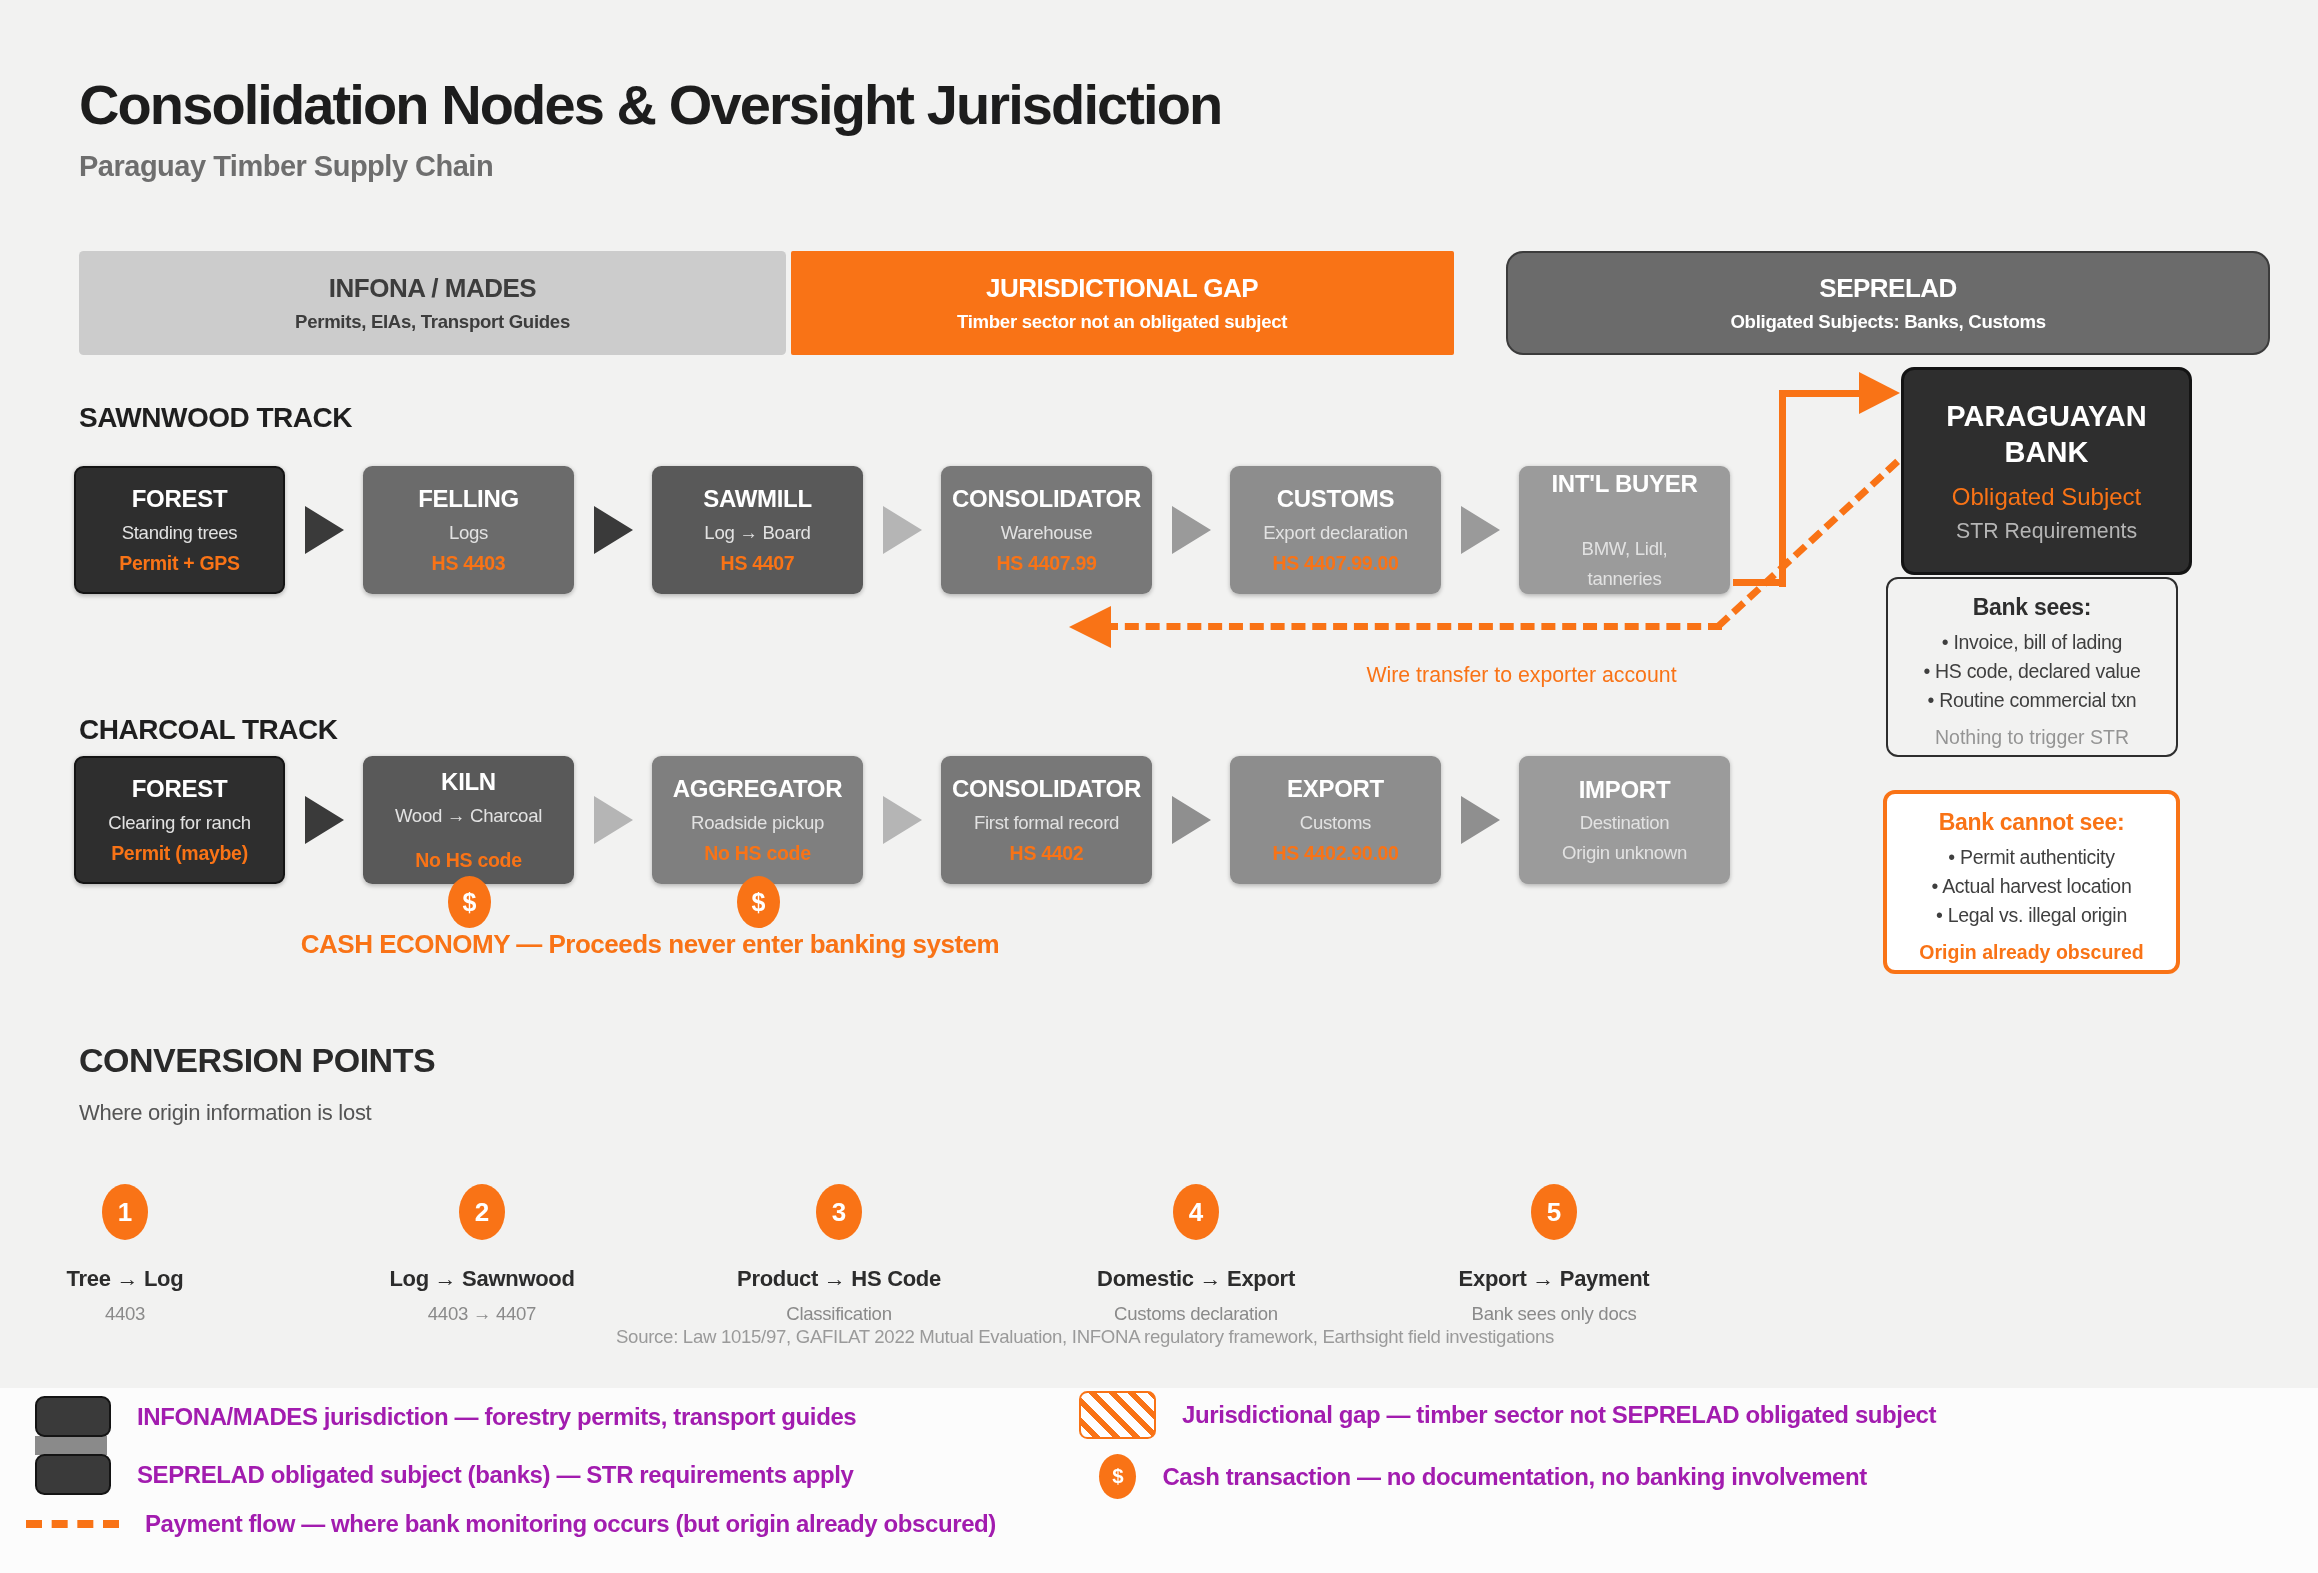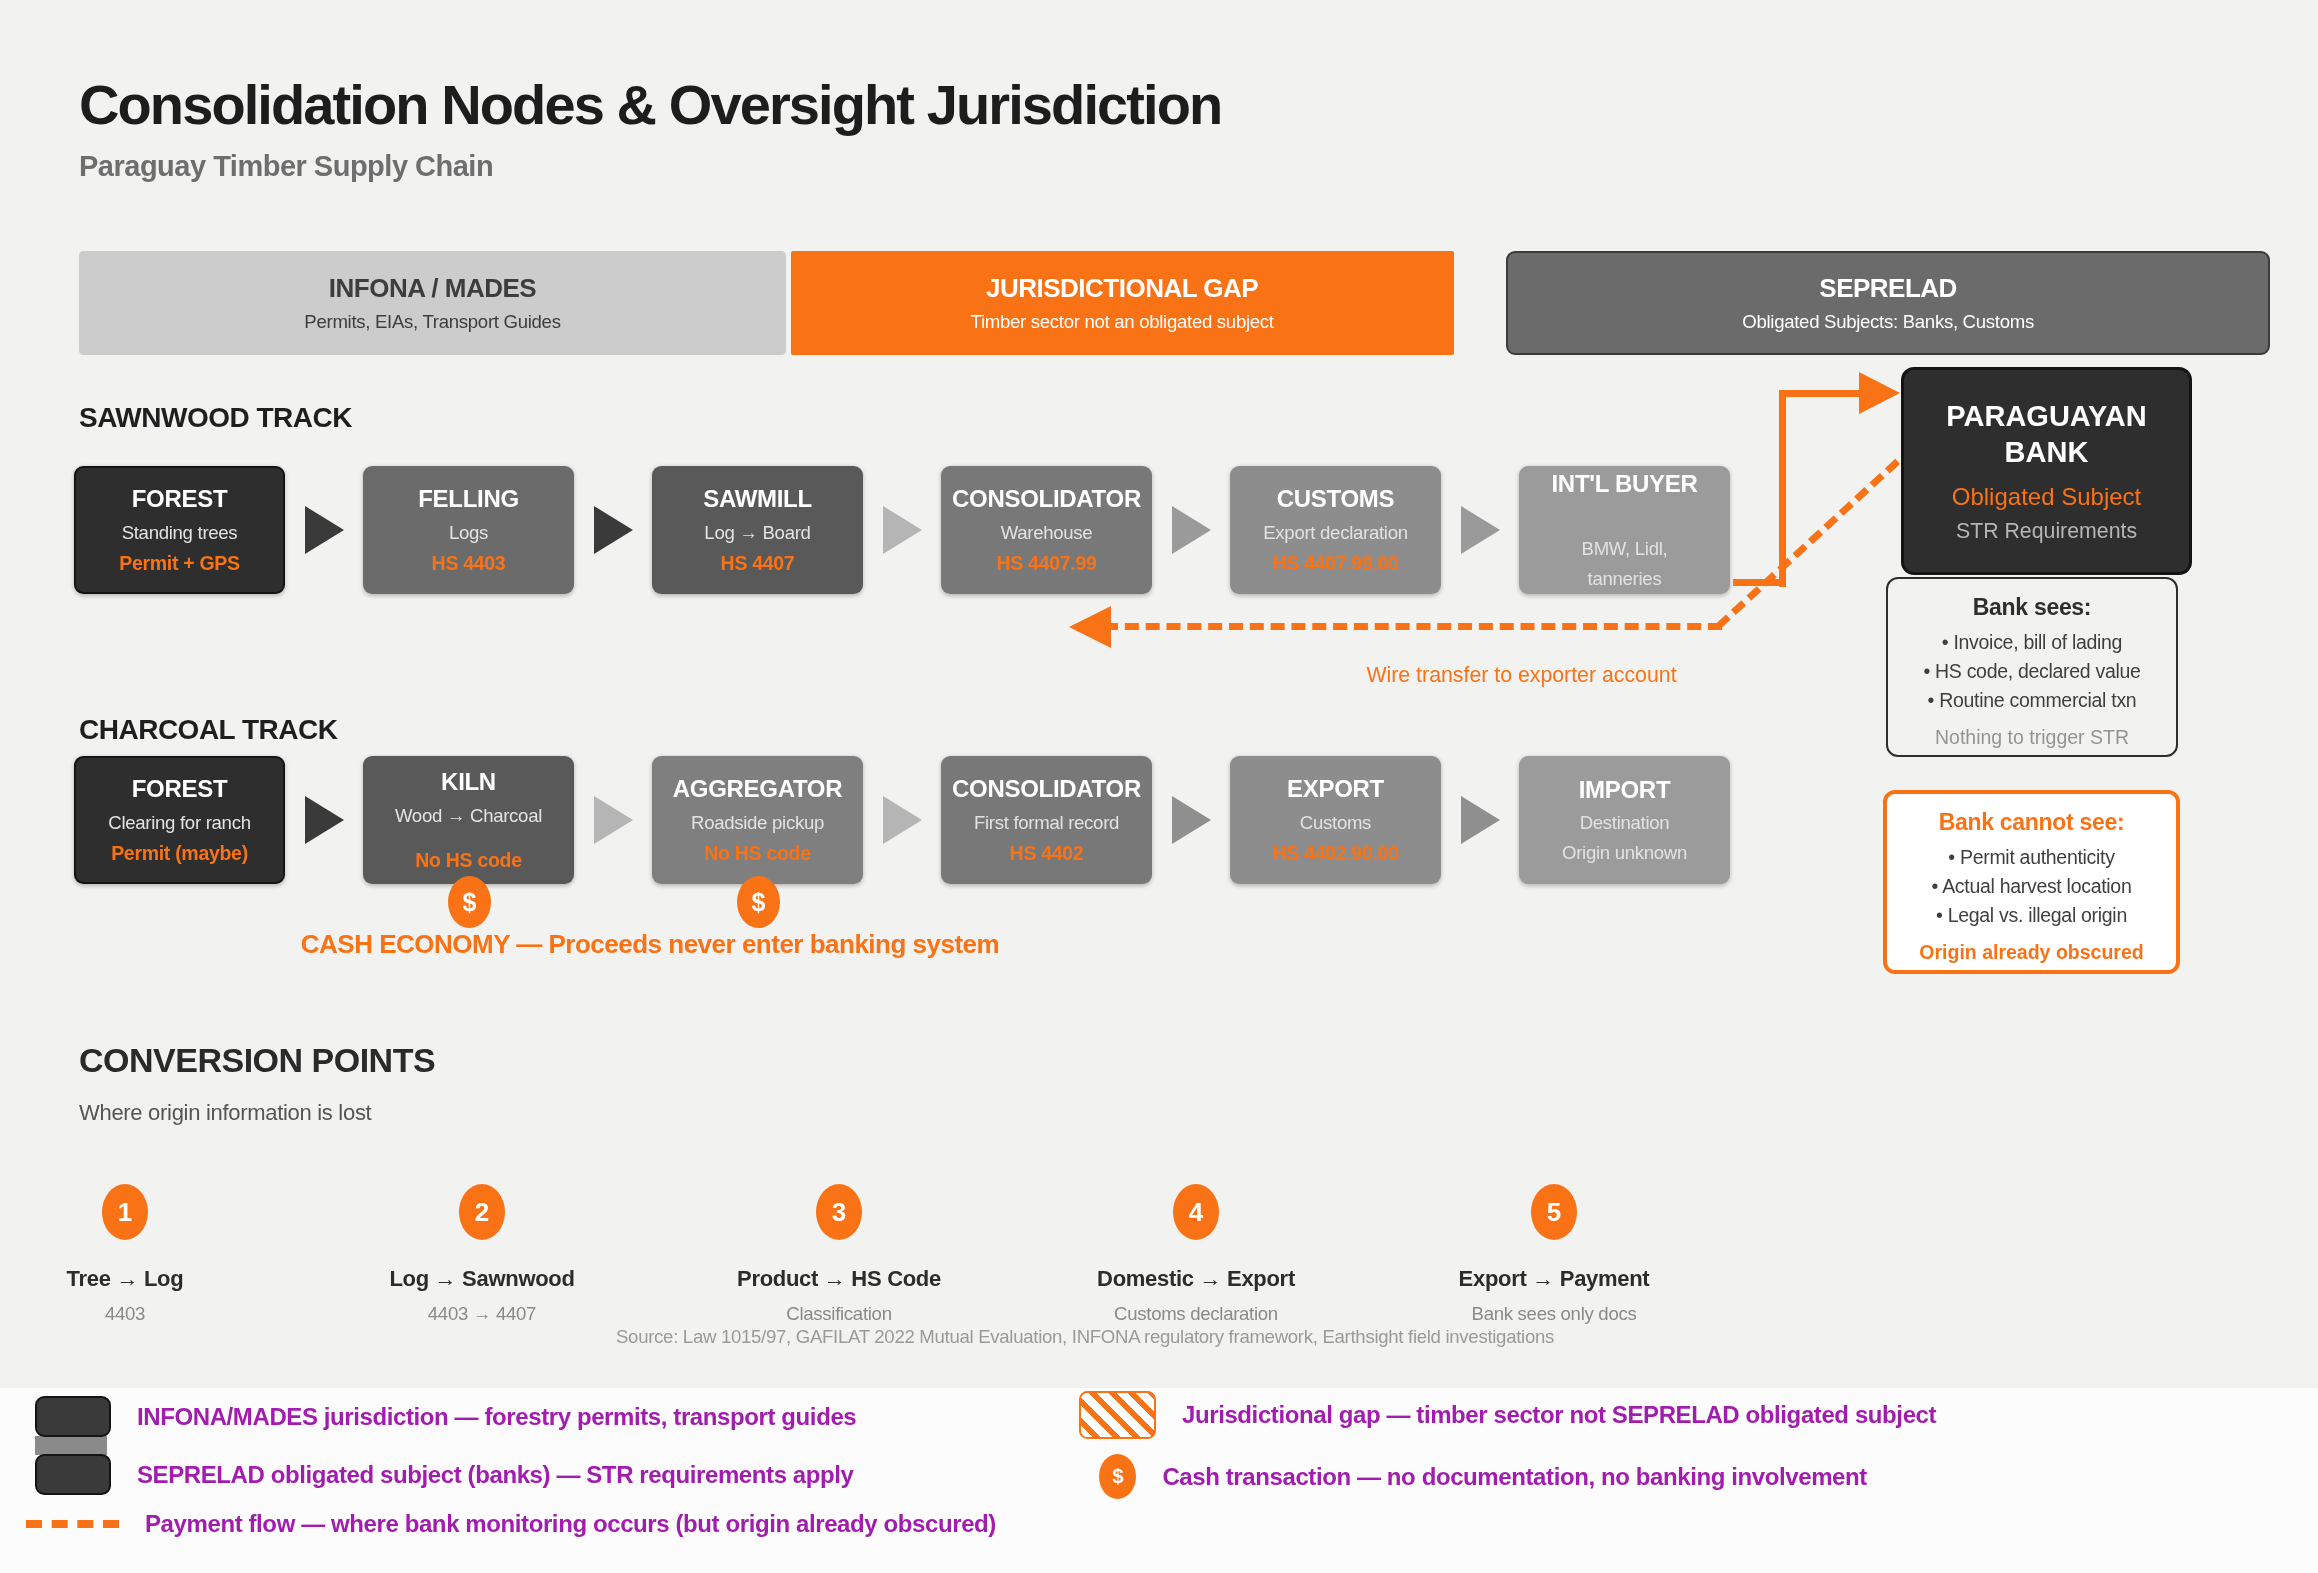--- a/index.html
+++ b/index.html
@@ -9,24 +9,24 @@
 
   
   .page-title{left:79px;top:72px;font-size:56px;font-weight:bold;letter-spacing:-1.9px;color:#1d1d1d;}
   .page-subtitle{left:79px;top:150px;font-size:29px;font-weight:bold;letter-spacing:-0.5px;color:#6e6e6e;}
 
   
   .bars{left:79px;top:251px;width:2191px;height:104px;display:flex;gap:4.6px;}
   .bar{height:104px;display:flex;flex-direction:column;justify-content:center;align-items:center;
        box-sizing:border-box;border-radius:4.6px;}
   .bar .bar-title{font-size:26px;font-weight:bold;letter-spacing:-0.5px;}
-  .bar .bar-sub{font-size:18.6px;font-weight:normal;margin-top:7.4px;letter-spacing:-0.3px;text-align:right;}
+  .bar .bar-sub{font-size:18.6px;font-weight:bold;margin-top:7.4px;letter-spacing:-0.3px;text-align:right;}
   .bar0{width:707px;}
   .bar1{width:663px;border-radius:1.9px;}
-  .bar2{flex:1;border:2.8px solid #3c3c3c;border-radius:9px;margin-left:48px;}
+  .bar2{flex:1;border:2.8px solid #3c3c3c;border-radius:17px;margin-left:48px;}
 
   
   .track-label{font-size:28px;font-weight:bold;letter-spacing:-0.5px;color:#1f1f1f;}
   .track-row{display:flex;align-items:center;height:128px;}
   .step-box{width:211px;height:128px;border-radius:9.3px;box-sizing:border-box;display:flex;
             flex-direction:column;justify-content:center;align-items:center;gap:8.3px;
             box-shadow:0 1.9px 4.6px rgba(0,0,0,0.25);}
   .step-box.dark{border:2.8px solid #141414;}
   .step-title{font-size:24px;font-weight:bold;color:#fff;letter-spacing:-0.3px;}
   .line{font-size:18.6px;letter-spacing:-0.3px;}

